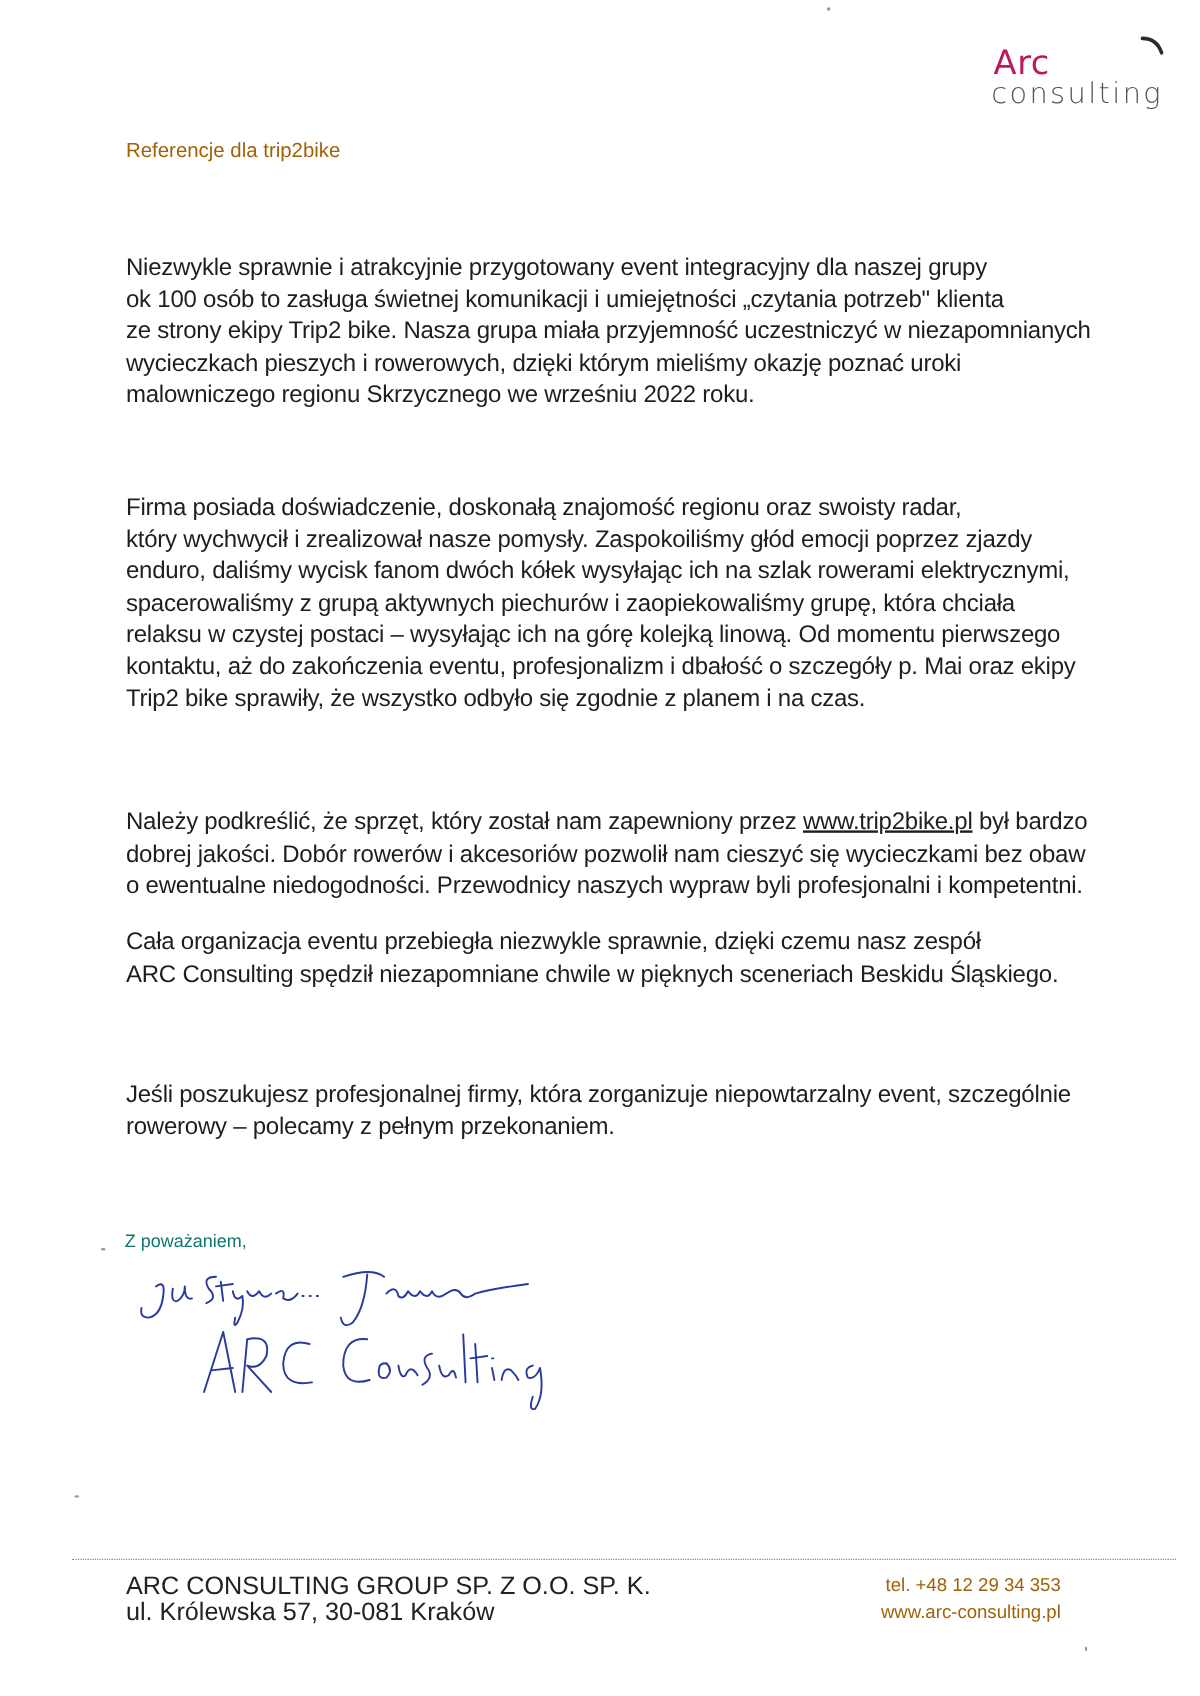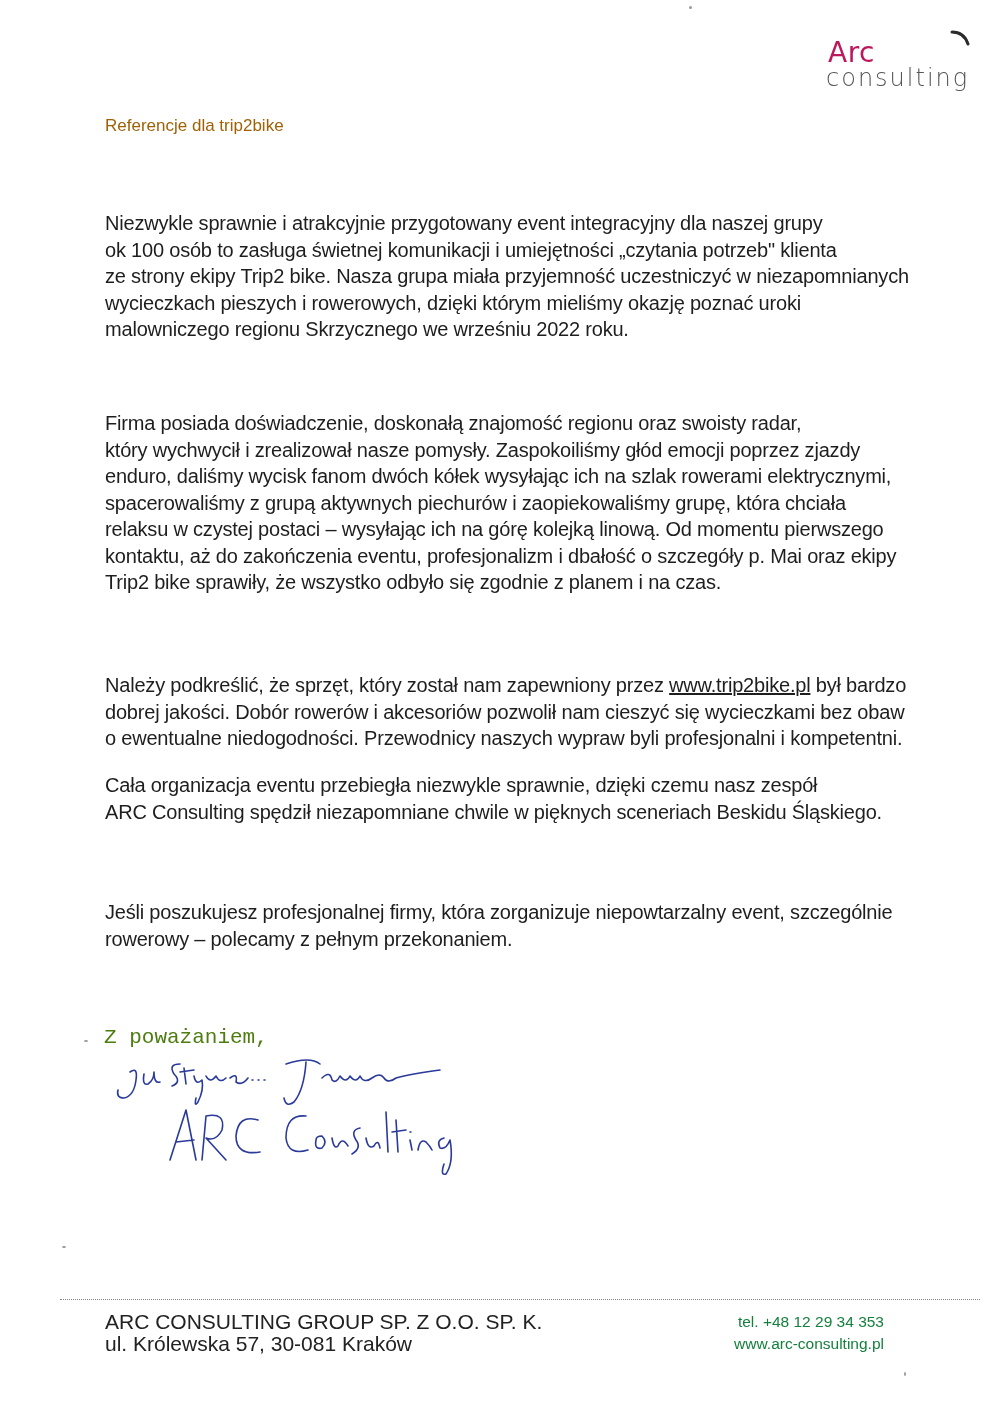--- a/index.html
+++ b/index.html
@@ -10,25 +10,25 @@
   .logo-arc-mark { position: absolute; left: 122px; top: -2px; width: 30px; height: 30px; }
   .title { position: absolute; left: 105px; top: 116px; font-size: 17px; color: #a16207; }
   .para { position: absolute; left: 105px; width: 800px; font-size: 20px; line-height: 26.5px; color: #1e1e1e; font-family: "Liberation Sans", sans-serif; letter-spacing: -0.2px; }
   .para .line { display: block; white-space: nowrap; }
   .p1 { top: 210px; }
   .p2 { top: 410px; }
   .p3 { top: 672px; }
   .p4 { top: 772px; }
   .p5 { top: 899px; }
   .link { text-decoration: underline; color: #1e1e1e; text-align: right; }
-  .closing { position: absolute; left: 104px; top: 1026px; font-size: 21px; color: #4d7c0f; font-family: Liberation Mono, monospace; }
+  .closing { position: absolute; left: 104px; top: 1026px; font-size: 15px; color: #0f766e; }
   .signature { position: absolute; left: 110px; top: 1050px; width: 380px; height: 130px; }
   .footer-rule { position: absolute; left: 60px; top: 1299px; width: 920px; height: 0; border-top: 1px dotted #888; }
   .footer-left { position: absolute; left: 105px; top: 1311px; font-size: 21px; line-height: 22px; color: #222; }
-  .footer-right { position: absolute; right: 116px; top: 1311px; font-size: 15.5px; line-height: 22px; color: #15803d; text-align: right; }
+  .footer-right { position: absolute; right: 116px; top: 1311px; font-size: 15.5px; line-height: 22px; color: #a16207; text-align: right; }
   .speck { position: absolute; width: 3px; height: 3px; border-radius: 50%; background: #999; }
 </style>
 </head>
 <body>
 
 <div class="logo">
   <svg class="logo-arc-mark" viewBox="0 0 30 30">
     <path d="M4 4 Q 16 4 20 16" stroke="#2b2b2b" stroke-width="3" fill="none" stroke-linecap="round"></path>
   </svg>
   <div class="logo-arc">Arc</div>

